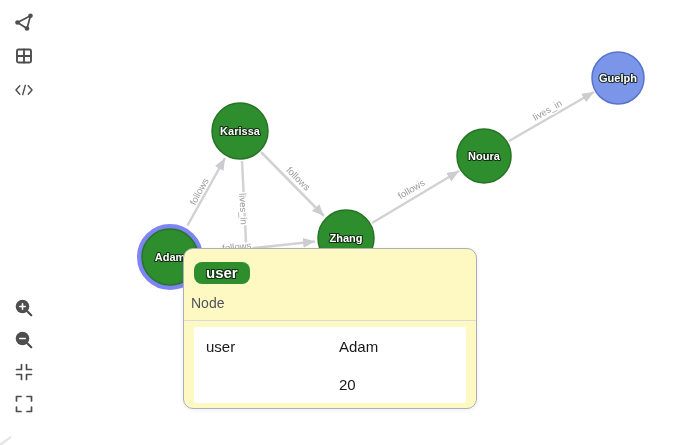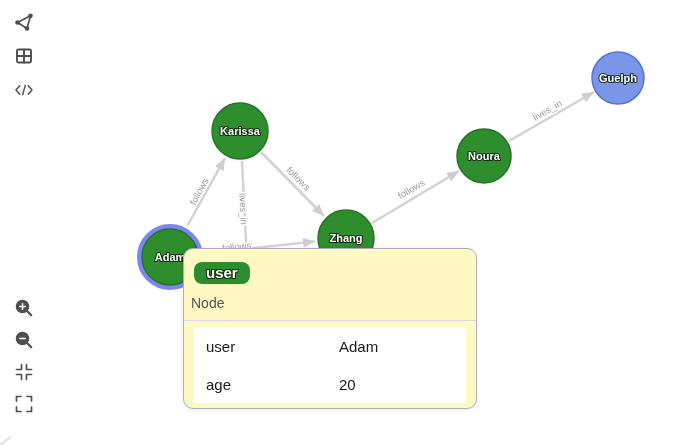--- a/index.html
+++ b/index.html
@@ -169,17 +169,16 @@
 <div class="tooltip-card">
   <span class="badge">user</span>
   <div class="tooltip-title">Node</div>
   <div class="tooltip-divider"></div>
   <div class="props-box">
     <div class="prop-row">
       <span class="prop-key">user</span>
       <span class="prop-val">Adam</span>
     </div>
     <div class="prop-row">
-      <span class="prop-key">age</span>
       <span class="prop-val">20</span>
     </div>
   </div>
 </div>
 
 </body></html>

